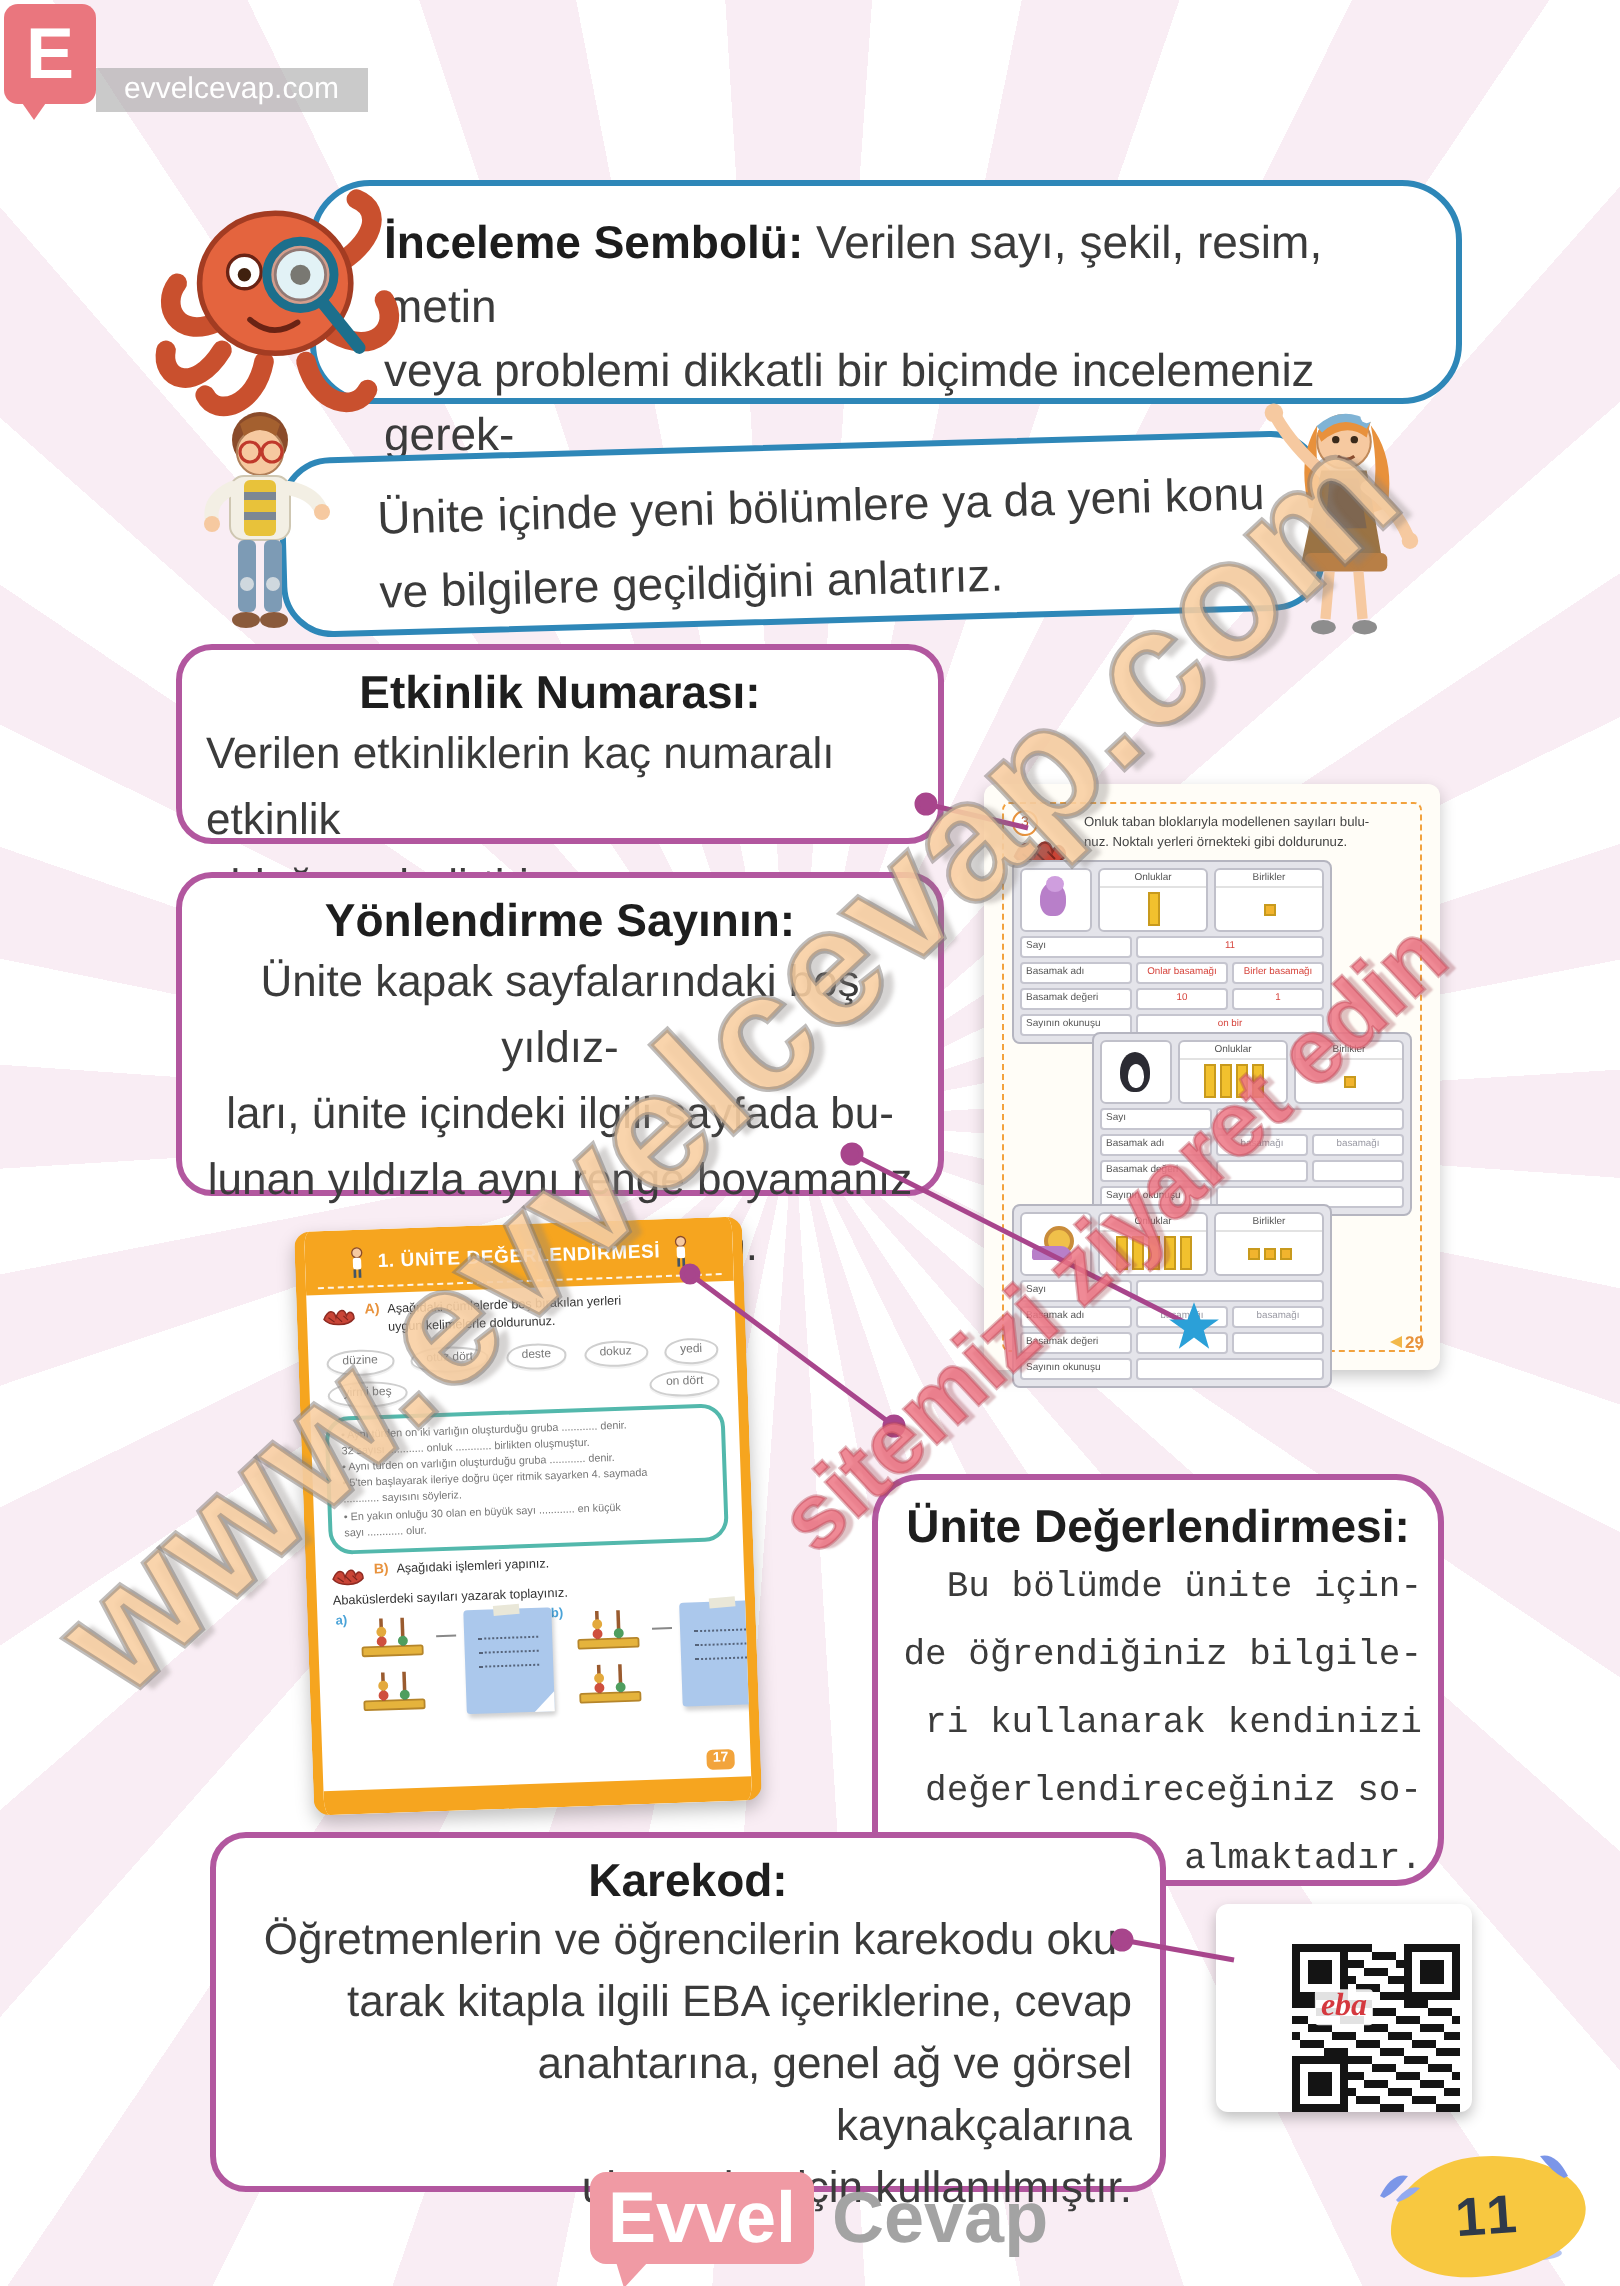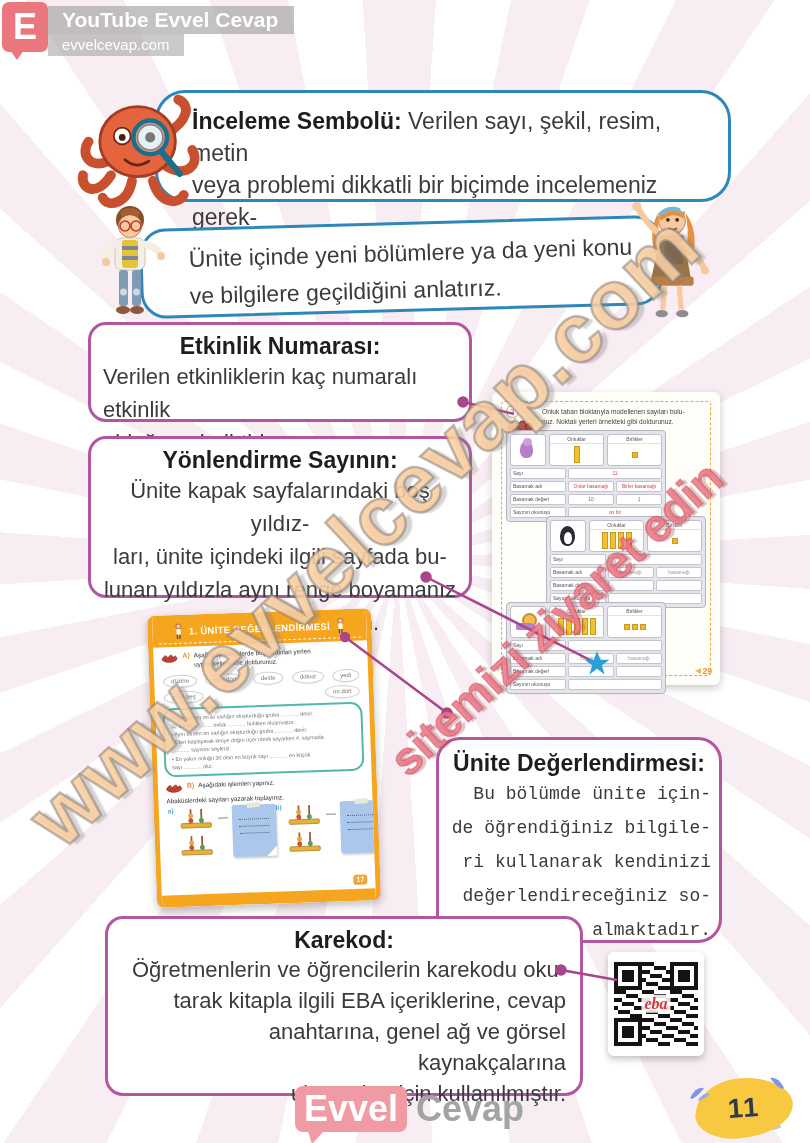--- a/index.html
+++ b/index.html
@@ -106,21 +106,21 @@
   .ab-col{display:flex;flex-direction:column;gap:4px;}
   .ab-link{width:10px;border-top:1px solid #888;margin-top:12px;}
   .paper{width:44px;height:52px;background:#abc8ec;border-radius:2px;position:relative;box-shadow:1px 2px 2px rgba(0,0,0,.18);padding:8px 5px 0 5px;box-sizing:border-box;}
   .paper::before{content:"";position:absolute;right:0;bottom:0;border-style:solid;border-width:0 0 10px 10px;border-color:transparent transparent #fff transparent;}
   .paper::after{content:"";position:absolute;left:15px;top:-2px;width:13px;height:5px;background:#e9e7d8;transform:rotate(-3deg);}
   .pline{border-bottom:1px dotted #55637a;margin:6px 2px 0 2px;}
   #p17-num{position:absolute;right:8px;bottom:16px;color:#fff;font-weight:bold;font-size:7px;background:#f2a43c;border-radius:3px;padding:0 3px;line-height:10px;}
 
   
   #qr-card{left:608px;top:952px;width:96px;height:104px;background:#fff;border-radius:6px;
-    box-shadow:0 3px 7px rgba(0,0,0,.25);z-index:10;display:flex;align-items:center;justify-content:center;}
+    box-shadow:0 3px 7px rgba(0,0,0,.25);z-index:10;display:flex;align-items:flex-end;justify-content:center;padding-left:32px;}
   #qr-grid{display:grid;grid-template-columns:repeat(21,4px);grid-auto-rows:4px;}
   .qr-cell{width:4px;height:4px;}
   .qr-cell.b{background:#141414;}
   #qr-label{position:absolute;left:50%;top:50%;transform:translate(-50%,-52%);
     background:rgba(255,255,255,.88);color:#d5393f;font-family:"Liberation Serif",serif;
     font-style:italic;font-weight:bold;font-size:16px;padding:0 3px;border-radius:2px;}
 
   
   .wm{pointer-events:none;z-index:60;text-align:center;font-weight:bold;}
   #wm1{left:-185px;top:478px;width:1120px;height:130px;transform:rotate(-43deg);
@@ -170,21 +170,20 @@
         <circle cx="6" cy="4" r="3" fill="#f6c9a0" stroke="#8a4b2a" stroke-width="0.8"></circle>
         <rect x="3.5" y="7" width="5" height="7" rx="1.5" fill="#fff"></rect>
         <line x1="4.5" y1="14" x2="4.5" y2="19" stroke="#456" stroke-width="1.6"></line>
         <line x1="7.5" y1="14" x2="7.5" y2="19" stroke="#456" stroke-width="1.6"></line>
       </symbol>
     </defs>
   </svg>
 
   <div class="abs" id="logo-e">E</div>
   <div class="abs" id="logo-e-tail"></div>
-  <div class="abs" id="hdr-band1">YouTube Evvel Cevap</div>
   <div class="abs" id="hdr-band2">evvelcevap.com</div>
 
   <svg class="abs char" style="left:68px;top:80px" width="142" height="140" viewBox="0 0 100 100">
     <g stroke="#c9502e" stroke-width="7" fill="none" stroke-linecap="round">
       <path d="M28,58 C14,64 8,52 14,44"></path>
       <path d="M30,68 C20,84 8,78 10,68"></path>
       <path d="M45,72 C42,88 28,92 24,84"></path>
       <path d="M60,72 C64,88 78,90 82,82"></path>
       <path d="M70,62 C84,70 94,60 88,50"></path>
       <path d="M70,38 C84,30 88,18 78,14"></path>

